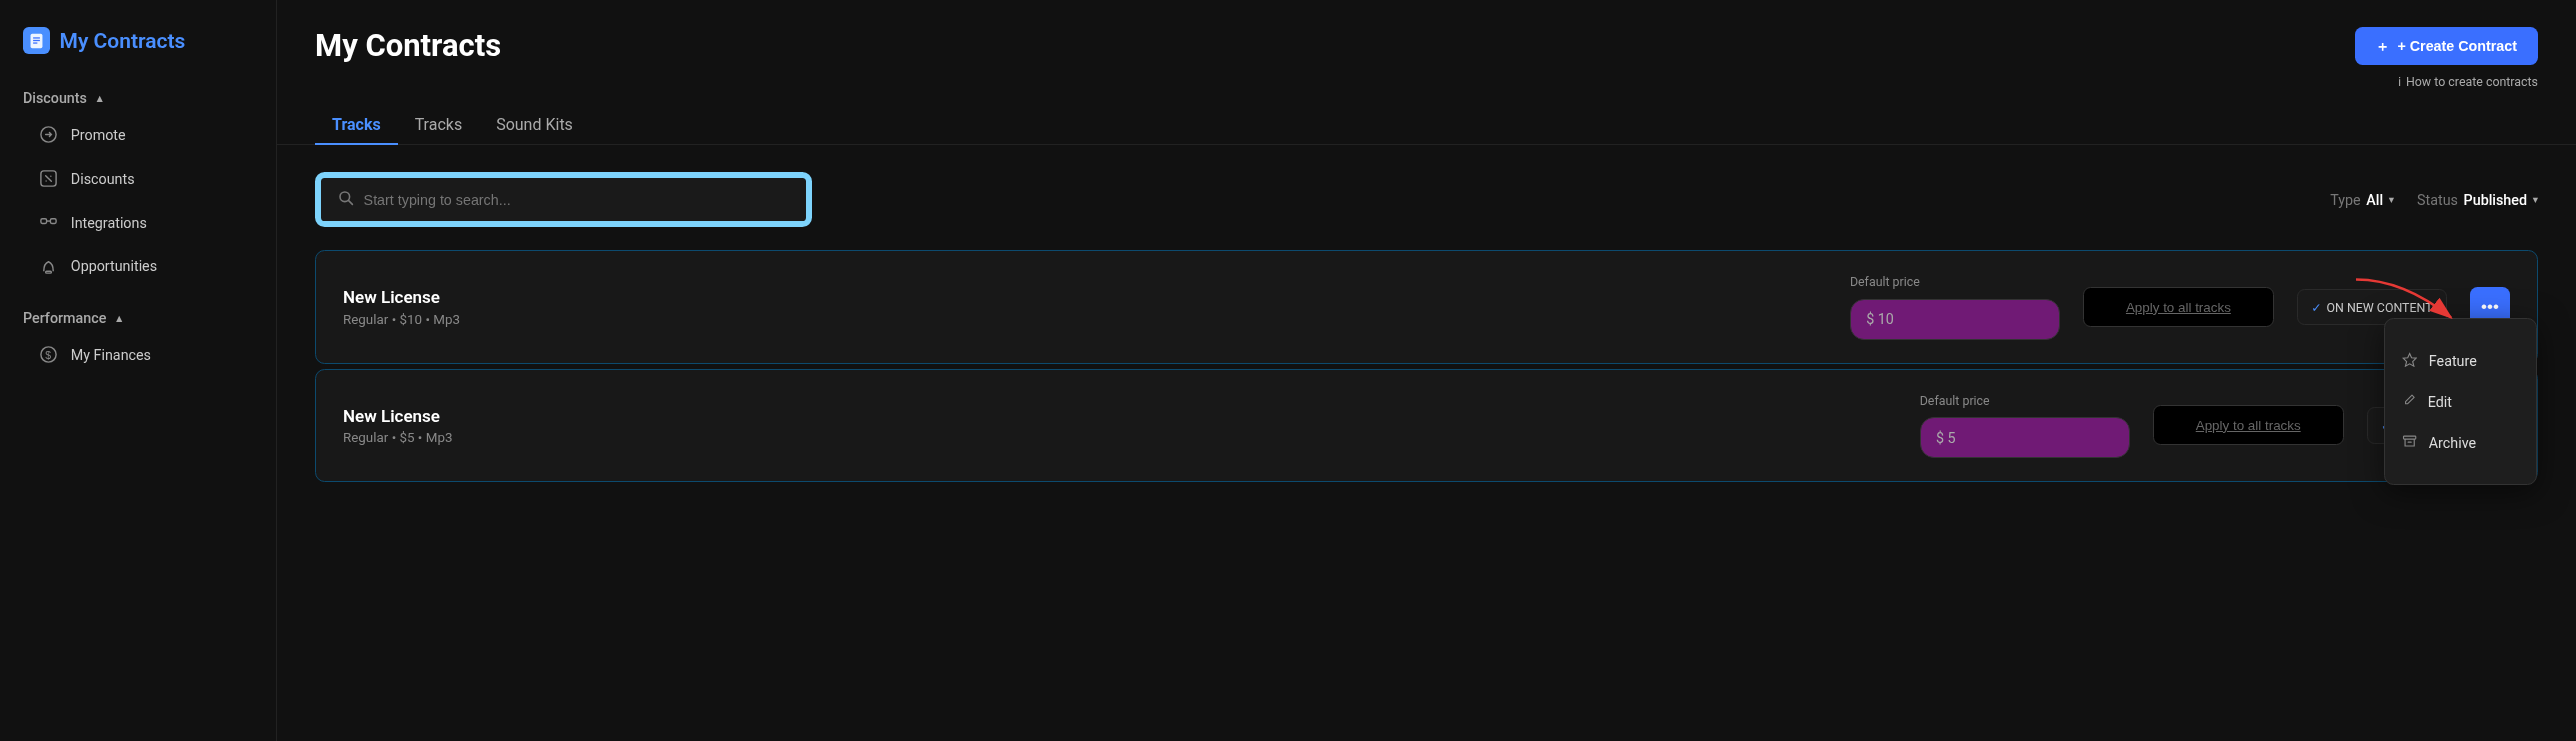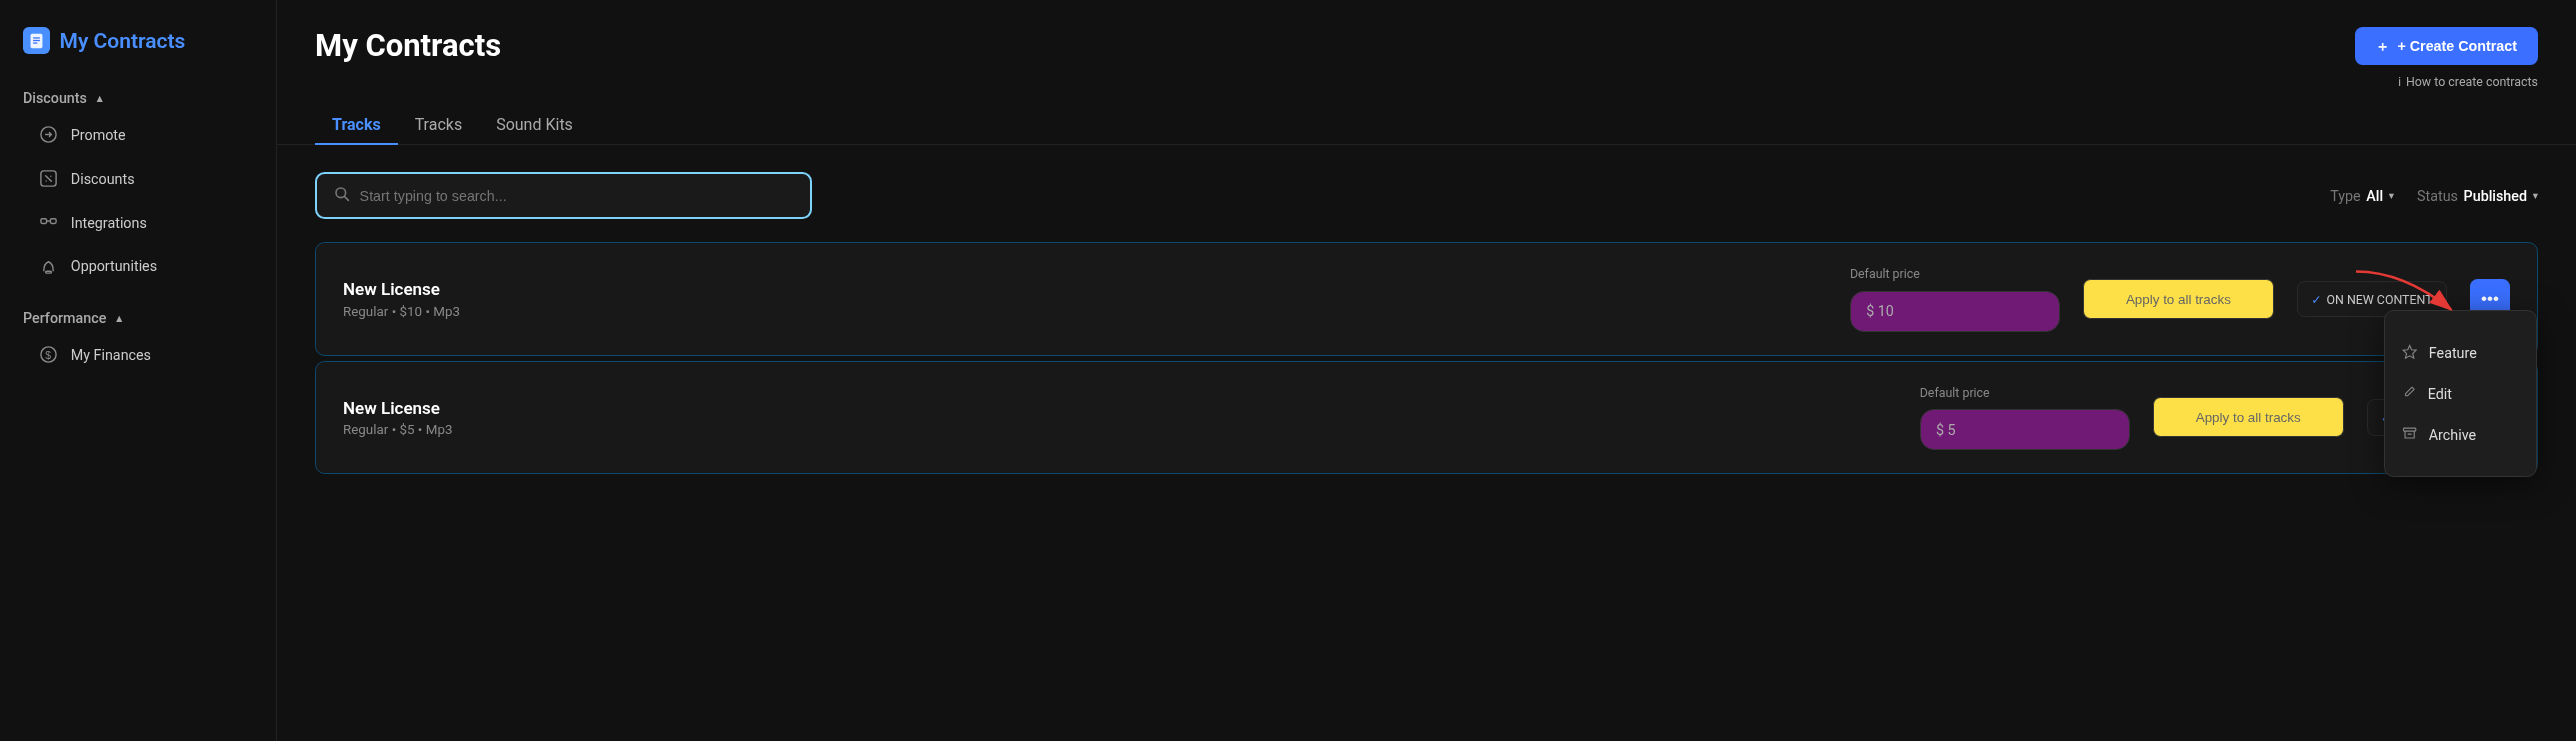--- a/index.html
+++ b/index.html
@@ -157,21 +157,21 @@
 
     
     .search-filters {
       display: flex;
       align-items: center;
       justify-content: space-between;
       margin-bottom: 23px;
     }
     .search-bar {
       background: #1a1a1a;
-      border: 2px solid #7dd3fc;
+      border: 6px solid #7dd3fc;
       border-radius: 9.6px;
       display: flex;
       align-items: center;
       gap: 9.6px;
       padding: 11.5px 17px;
       width: 497px;
     }
     .search-bar input {
       background: transparent;
       border: none;
@@ -251,29 +251,30 @@
       border-radius: 14px;
       padding: 11.5px 15.3px;
       color: #aaa;
       font-size: 14.3px;
       width: 210px;
       display: flex;
       align-items: center;
       gap: 5.7px;
     }
     .apply-btn {
-      background: #fde047;
+      background: #000000;
       border: 1px solid #333;
       border-radius: 7.6px;
       color: #666;
       font-size: 13.4px;
       padding: 11.5px 21px;
       cursor: pointer;
       width: 191px;
       text-align: center;
+      text-decoration: underline;
     }
     .on-new-content-badge {
       display: flex;
       align-items: center;
       gap: 4.8px;
       background: #1a1a1a;
       border: 1px solid #2a2a2a;
       border-radius: 7.6px;
       padding: 9.6px 13.4px;
       color: #ccc;

